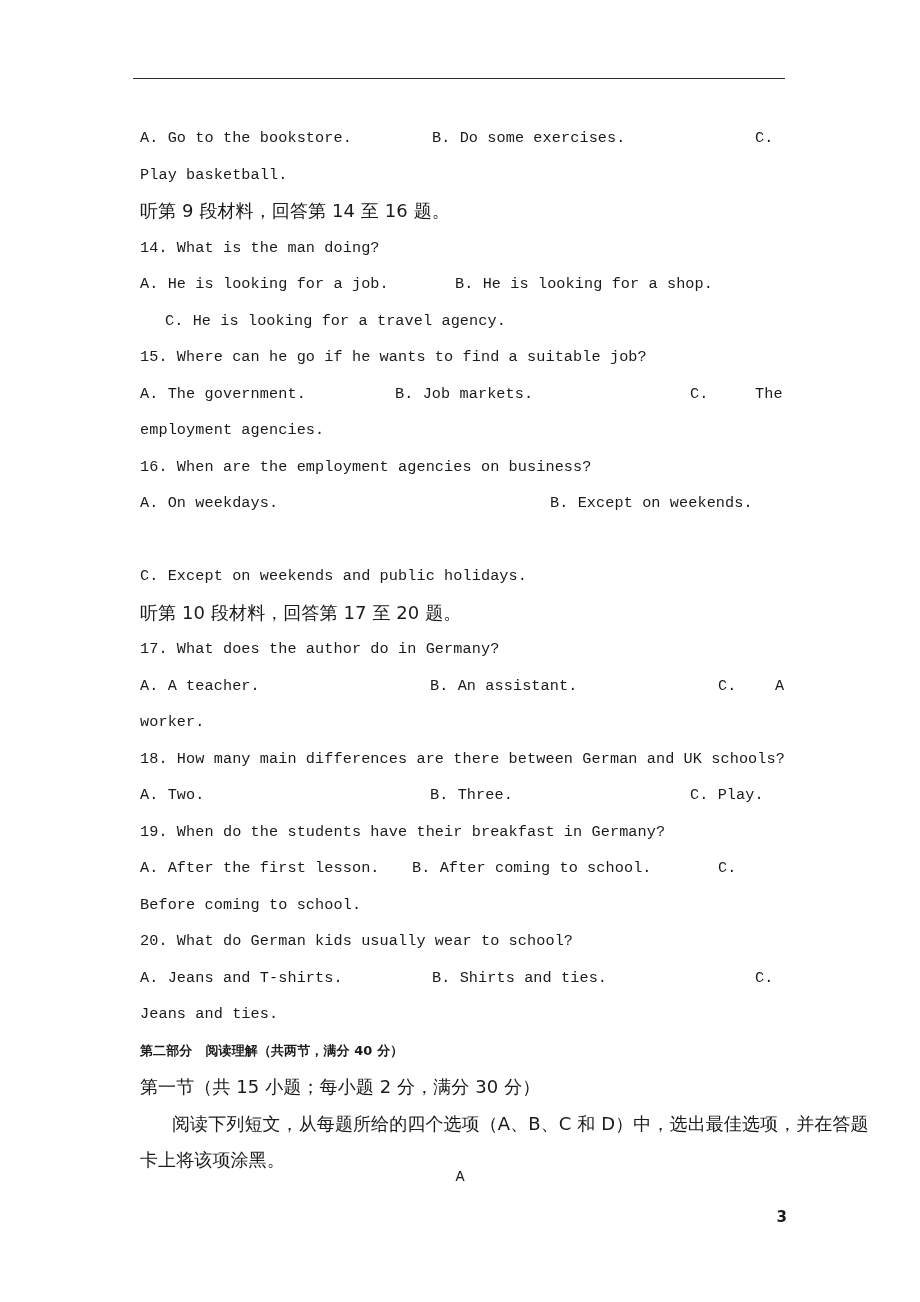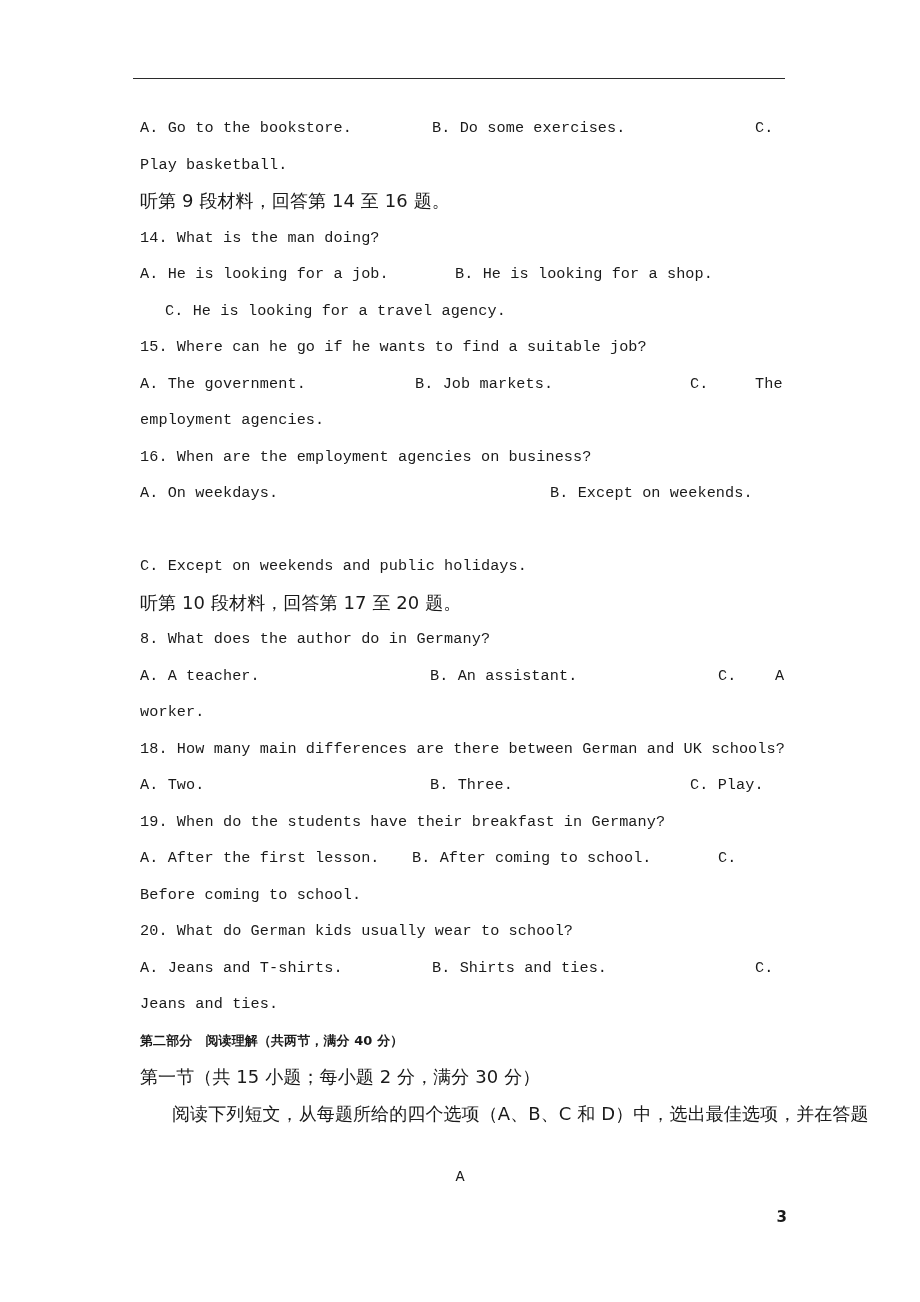--- a/index.html
+++ b/index.html
@@ -31,21 +31,21 @@
     top: 78px;
     width: 652px;
     height: 0;
     border-top: 1.6px solid #2b2b2b;
   }
 
   
   .content {
     position: absolute;
     left: 140px;
-    top: 110px;
+    top: 120px;
     width: 648px;
   }
 
   .line {
     position: relative;
     height: 36.5px;
     line-height: 36.5px;
     font-size: 15.2px;
     white-space: nowrap;
     letter-spacing: 0.1px;
@@ -125,21 +125,21 @@
     </div>
     <div class="line">
       <span class="run indent-1">C. He is looking for a travel agency.</span>
     </div>
 
     <div class="line">
       <span class="run" style="left:0px;">15. Where can he go if he wants to find a suitable job?</span>
     </div>
     <div class="line">
       <span class="run" style="left:0px;">A. The government.</span>
-      <span class="run" style="left:255px;margin-left:20px;">B. Job markets.</span>
+      <span class="run" style="left:255px;">B. Job markets.</span>
       <span class="run" style="left:550px;">C.</span>
       <span class="run" style="left:615px;">The</span>
     </div>
     <div class="line">
       <span class="run" style="left:0px;text-align:center;">employment agencies.</span>
     </div>
 
     <div class="line">
       <span class="run" style="left:0px;">16. When are the employment agencies on business?</span>
     </div>
@@ -150,21 +150,21 @@
     <div class="line blank"></div>
     <div class="line">
       <span class="run" style="left:0px;">C. Except on weekends and public holidays.</span>
     </div>
 
     <div class="line">
       <span class="run cn" style="left:0px;">听第 10 段材料，回答第 17 至 20 题。</span>
     </div>
 
     <div class="line">
-      <span class="run" style="left:0px;">8. What does the author do in Germany?</span>
+      <span class="run" style="left:0px;">17. What does the author do in Germany?</span>
     </div>
     <div class="line">
       <span class="run" style="left:0px;">A. A teacher.</span>
       <span class="run" style="left:290px;text-align:center;">B. An assistant.</span>
       <span class="run" style="left:578px;">C.</span>
       <span class="run" style="left:635px;">A</span>
     </div>
     <div class="line">
       <span class="run" style="left:0px;">worker.</span>
     </div>
@@ -204,20 +204,23 @@
 
     <div class="line">
       <span class="run cn-bold" style="left:0px;">第二部分　阅读理解（共两节，满分 40 分）</span>
     </div>
     <div class="line">
       <span class="run cn" style="left:0px;">第一节（共 15 小题；每小题 2 分，满分 30 分）</span>
     </div>
     <div class="line">
       <span class="run cn indent-2">阅读下列短文，从每题所给的四个选项（A、B、C 和 D）中，选出最佳选项，并在答题</span>
     </div>
+    <div class="line">
+      <span class="run cn" style="left:0px;">卡上将该项涂黑。</span>
+    </div>
 
   </div>
 
   <div class="center-letter">A</div>
 
   <div class="page-number">3</div>
 
 </div>
 
 </body></html>

